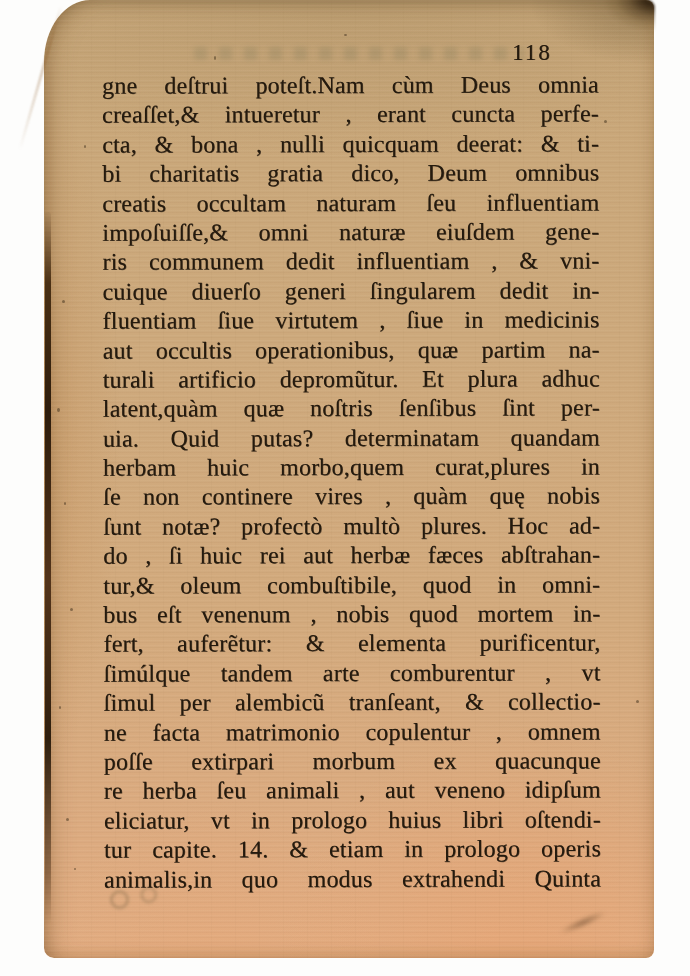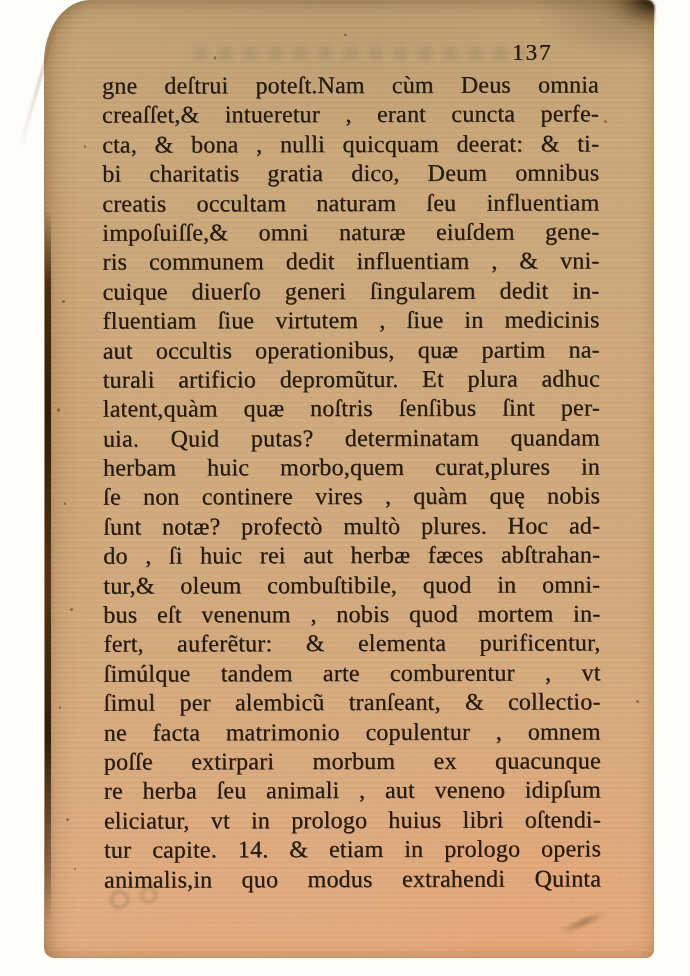--- a/index.html
+++ b/index.html
@@ -115,21 +115,21 @@
   <div class="speck" style="left:26px;top:608px;width:3px;height:3px;"></div>
   <div class="speck" style="left:15px;top:706px;width:2px;height:3px;"></div>
   <div class="speck" style="left:22px;top:818px;width:3px;height:3px;"></div>
   <div class="speck" style="left:30px;top:868px;width:2px;height:2px;"></div>
   <div class="speck" style="left:300px;top:34px;width:3px;height:2px;"></div>
   <div class="speck" style="left:170px;top:56px;width:2px;height:4px;"></div>
   <div class="speck" style="left:560px;top:120px;width:3px;height:3px;"></div>
   <div class="speck" style="left:592px;top:700px;width:3px;height:3px;"></div>
   <div class="speck" style="left:40px;top:145px;width:2px;height:3px;"></div>
 
-  <div class="folio">137</div>
+  <div class="folio">118</div>
 
   <div class="textblock">
     <div class="line">gne deſtrui poteſt.Nam cùm Deus omnia</div>
     <div class="line">creaſſet,&amp; intueretur , erant cuncta perfe-</div>
     <div class="line">cta, &amp; bona , nulli quicquam deerat: &amp; ti-</div>
     <div class="line">bi charitatis gratia dico, Deum omnibus</div>
     <div class="line">creatis occultam naturam ſeu influentiam</div>
     <div class="line">impoſuiſſe,&amp; omni naturæ eiuſdem gene-</div>
     <div class="line">ris communem dedit influentiam , &amp; vni-</div>
     <div class="line">cuique diuerſo generi ſingularem dedit in-</div>

